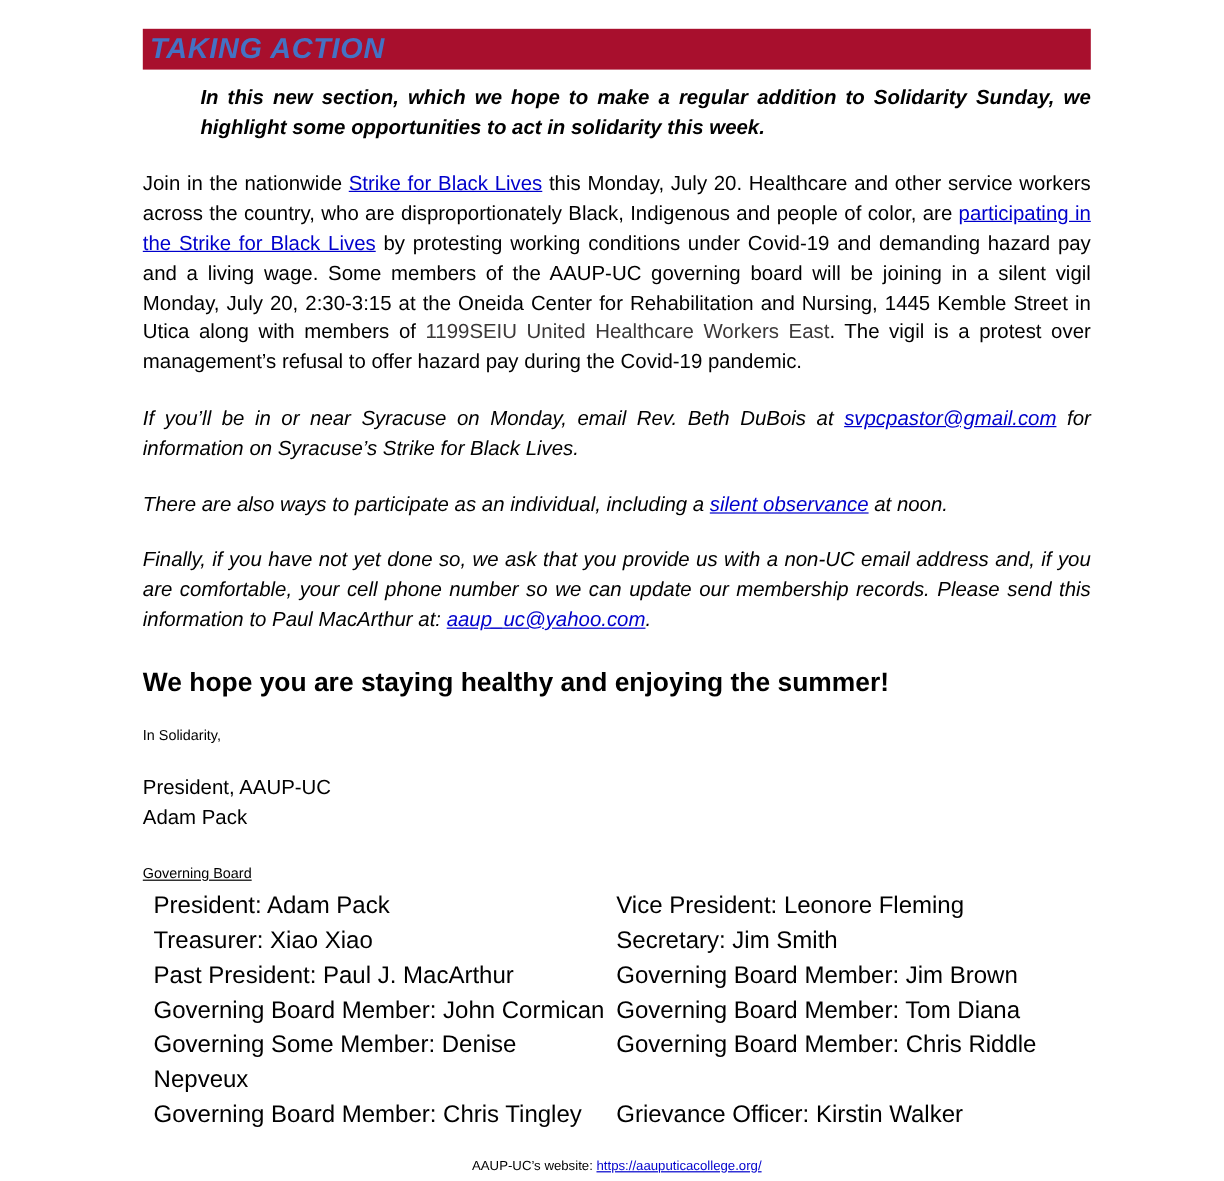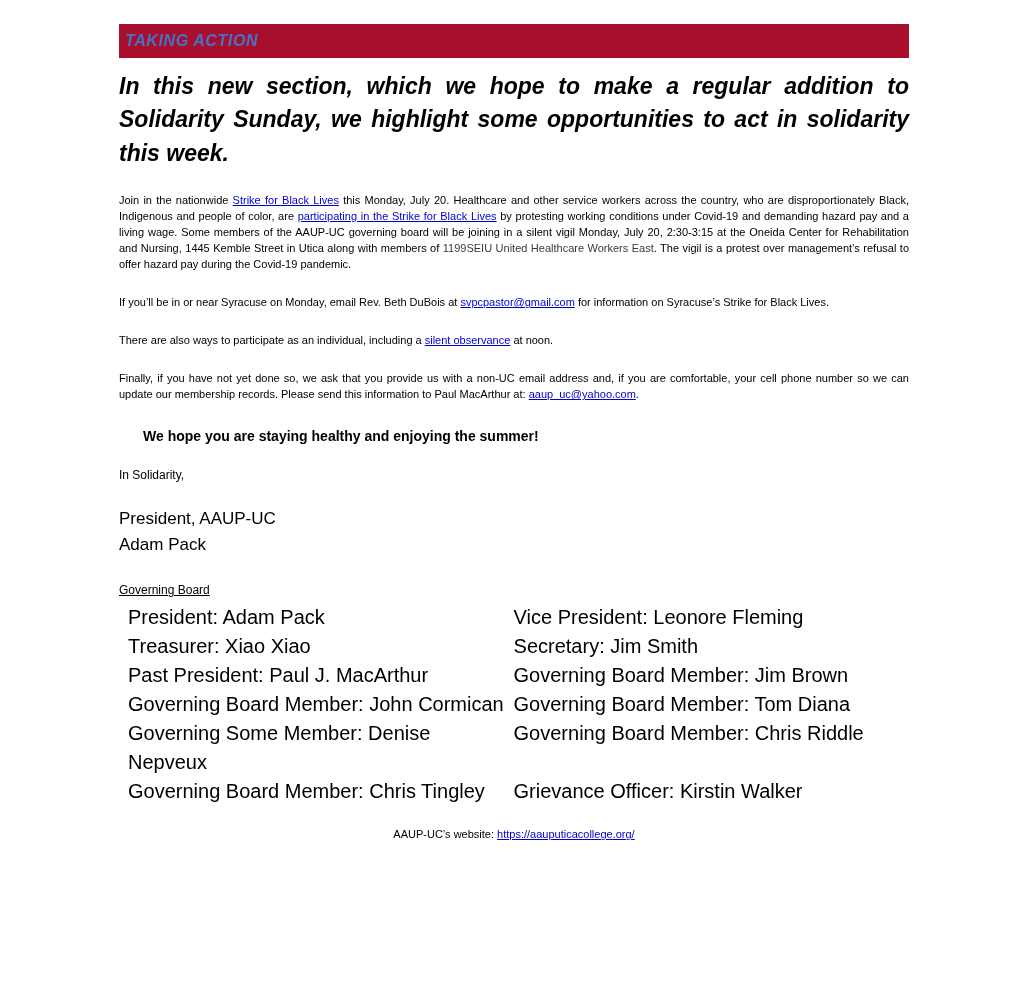--- a/index.html
+++ b/index.html
@@ -31,56 +31,57 @@
   .banner {
     background: #A80F2D;
     height: 34px;
     display: flex;
     align-items: center;
     padding-left: 4px;
     box-sizing: border-box;
   }
   .banner-title {
     font-family: "Liberation Sans", sans-serif;
-    font-size: 16px;
+    font-size: 24px;
     font-weight: bold;
     font-style: italic;
     color: #4472C4;
     letter-spacing: 0.6px;
     padding-left: 2px;
   }
   .intro {
     margin-top: 12px;
-    font-size: 23px;
+    font-size: 17px;
     font-weight: bold;
     font-style: italic;
     line-height: 1.45;
     text-align: justify;
+    margin-left: 48px;
   }
   p.body-par {
-    font-size: 11px;
+    font-size: 17px;
     line-height: 1.46;
     text-align: justify;
     margin: 0;
     margin-top: 22px;
   }
   p.body-par.tight {
+    font-style: italic;
   }
   a.link {
     color: #0000CC;
     text-decoration: underline;
   }
   .seiu {
     color: #3B3838;
   }
   .bold-line {
-    font-size: 14px;
+    font-size: 22px;
     font-weight: bold;
     margin-top: 26px;
-    margin-left: 24px;
   }
   .plain-line {
     font-size: 12px;
     margin-top: 24px;
   }
   .sig-name {
     font-size: 17px;
     margin-top: 24px;
     line-height: 1.5;
   }

